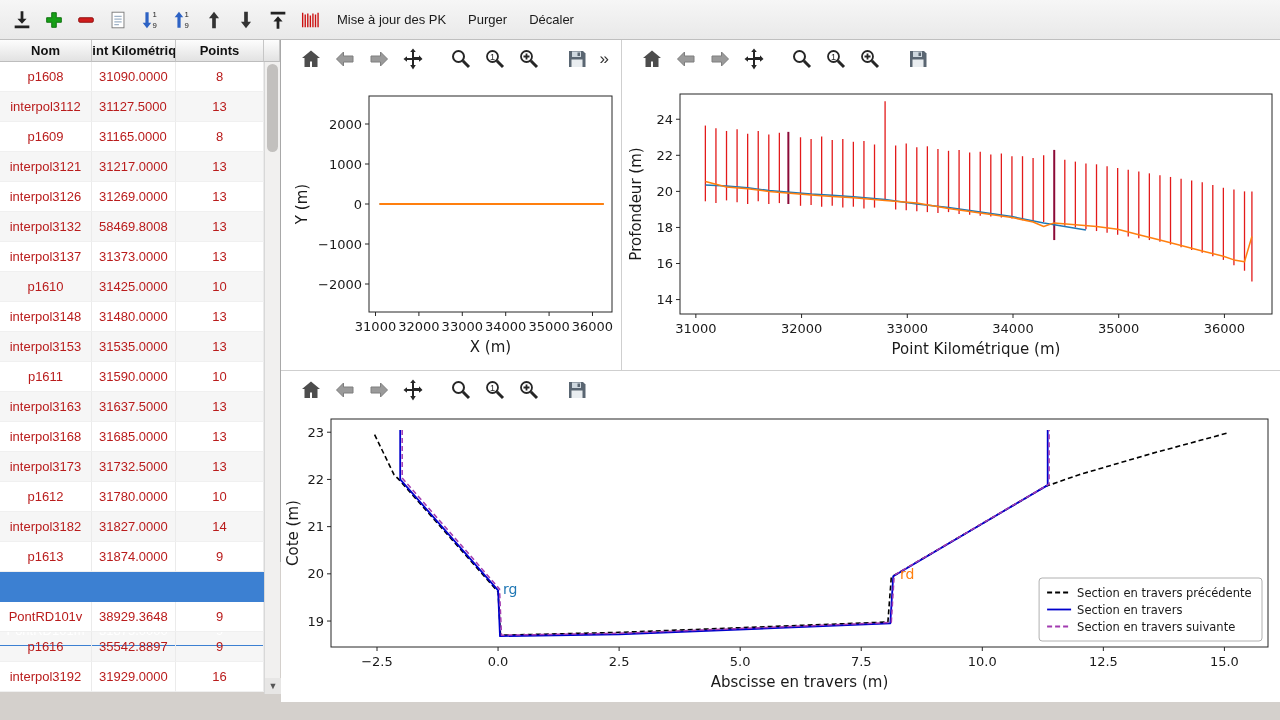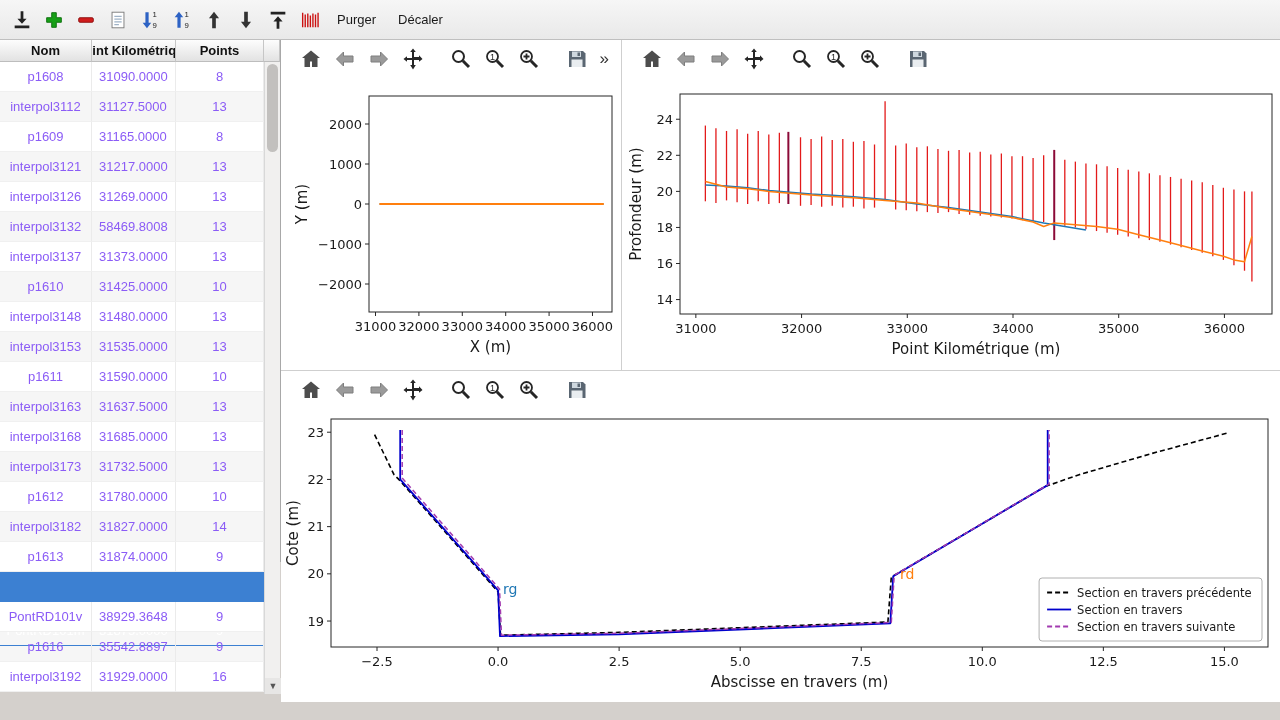--- a/index.html
+++ b/index.html
@@ -19,21 +19,21 @@
 
   
   #left-panel { position:absolute; left:0; top:40px; width:281px; height:522px;
     background:#ffffff; border-right:1px solid #a8a8a8; }
   .thead { display:flex; height:22px; }
   .th { background:linear-gradient(#fdfdfd,#e2e2e2); border-right:1px solid #c6c6c6;
     border-bottom:1px solid #bdbdbd; font-weight:bold; font-size:13px; color:#111;
     display:flex; align-items:center; justify-content:center; overflow:hidden; white-space:nowrap; }
   .th1{width:92px} .th2{width:84px} .th3{width:88px} .thc{width:16px}
   #table-body { position:absolute; left:0; top:22px; width:264px; height:630px; overflow:hidden; }
-  .trow { display:flex; height:30px; font-size:13px; color:#8b5cf6; background:#ffffff; }
+  .trow { display:flex; height:30px; font-size:13px; color:#b91c1c; background:#ffffff; }
   .trow:nth-child(even) { background:#f6f6f6; }
   .trow.selected { background:#3c80d2; color:#ffffff; }
   .td { display:flex; align-items:center; overflow:hidden; white-space:nowrap;
     border-right:1px solid #ebebeb; border-bottom:1px solid #f0f0f0; height:30px; }
   .trow.selected .td { border-right-color:#3c80d2; border-bottom-color:#3c80d2;margin-top:44px; }
   .td1 { width:92px; justify-content:center; }
   .td2 { width:84px; padding-left:7px; }
   .td3 { width:88px; justify-content:center; }
   .vscroll { position:absolute; right:0; top:22px; width:16px; height:632px;
     background:#f1f0ef; border-left:1px solid #d8d8d8; }
@@ -139,20 +139,21 @@
           </span>
         </button>
         <button class="tbtn">
           <span class="ico">
             <svg viewBox="0 0 24 24">
               <path d="M4 4v16M6.8 6v14M9.6 5v15M12.4 7v13M15.2 5v15M18 6v14M20.8 4v16" stroke="#cc1111" stroke-width="1.5" fill="none"></path>
             </svg>
           </span>
         </button>
       </span>
+    <button class="tmenu">Mise à jour des PK</button>
     <button class="tmenu">Purger</button>
     <button class="tmenu">Décaler</button>
   </div>
 
   <div id="left-panel">
     <div class="thead">
       <div class="th th1">Nom</div>
       <div class="th th2">Point Kilométrique</div>
       <div class="th th3">Points</div>
       <div class="th thc"></div>

